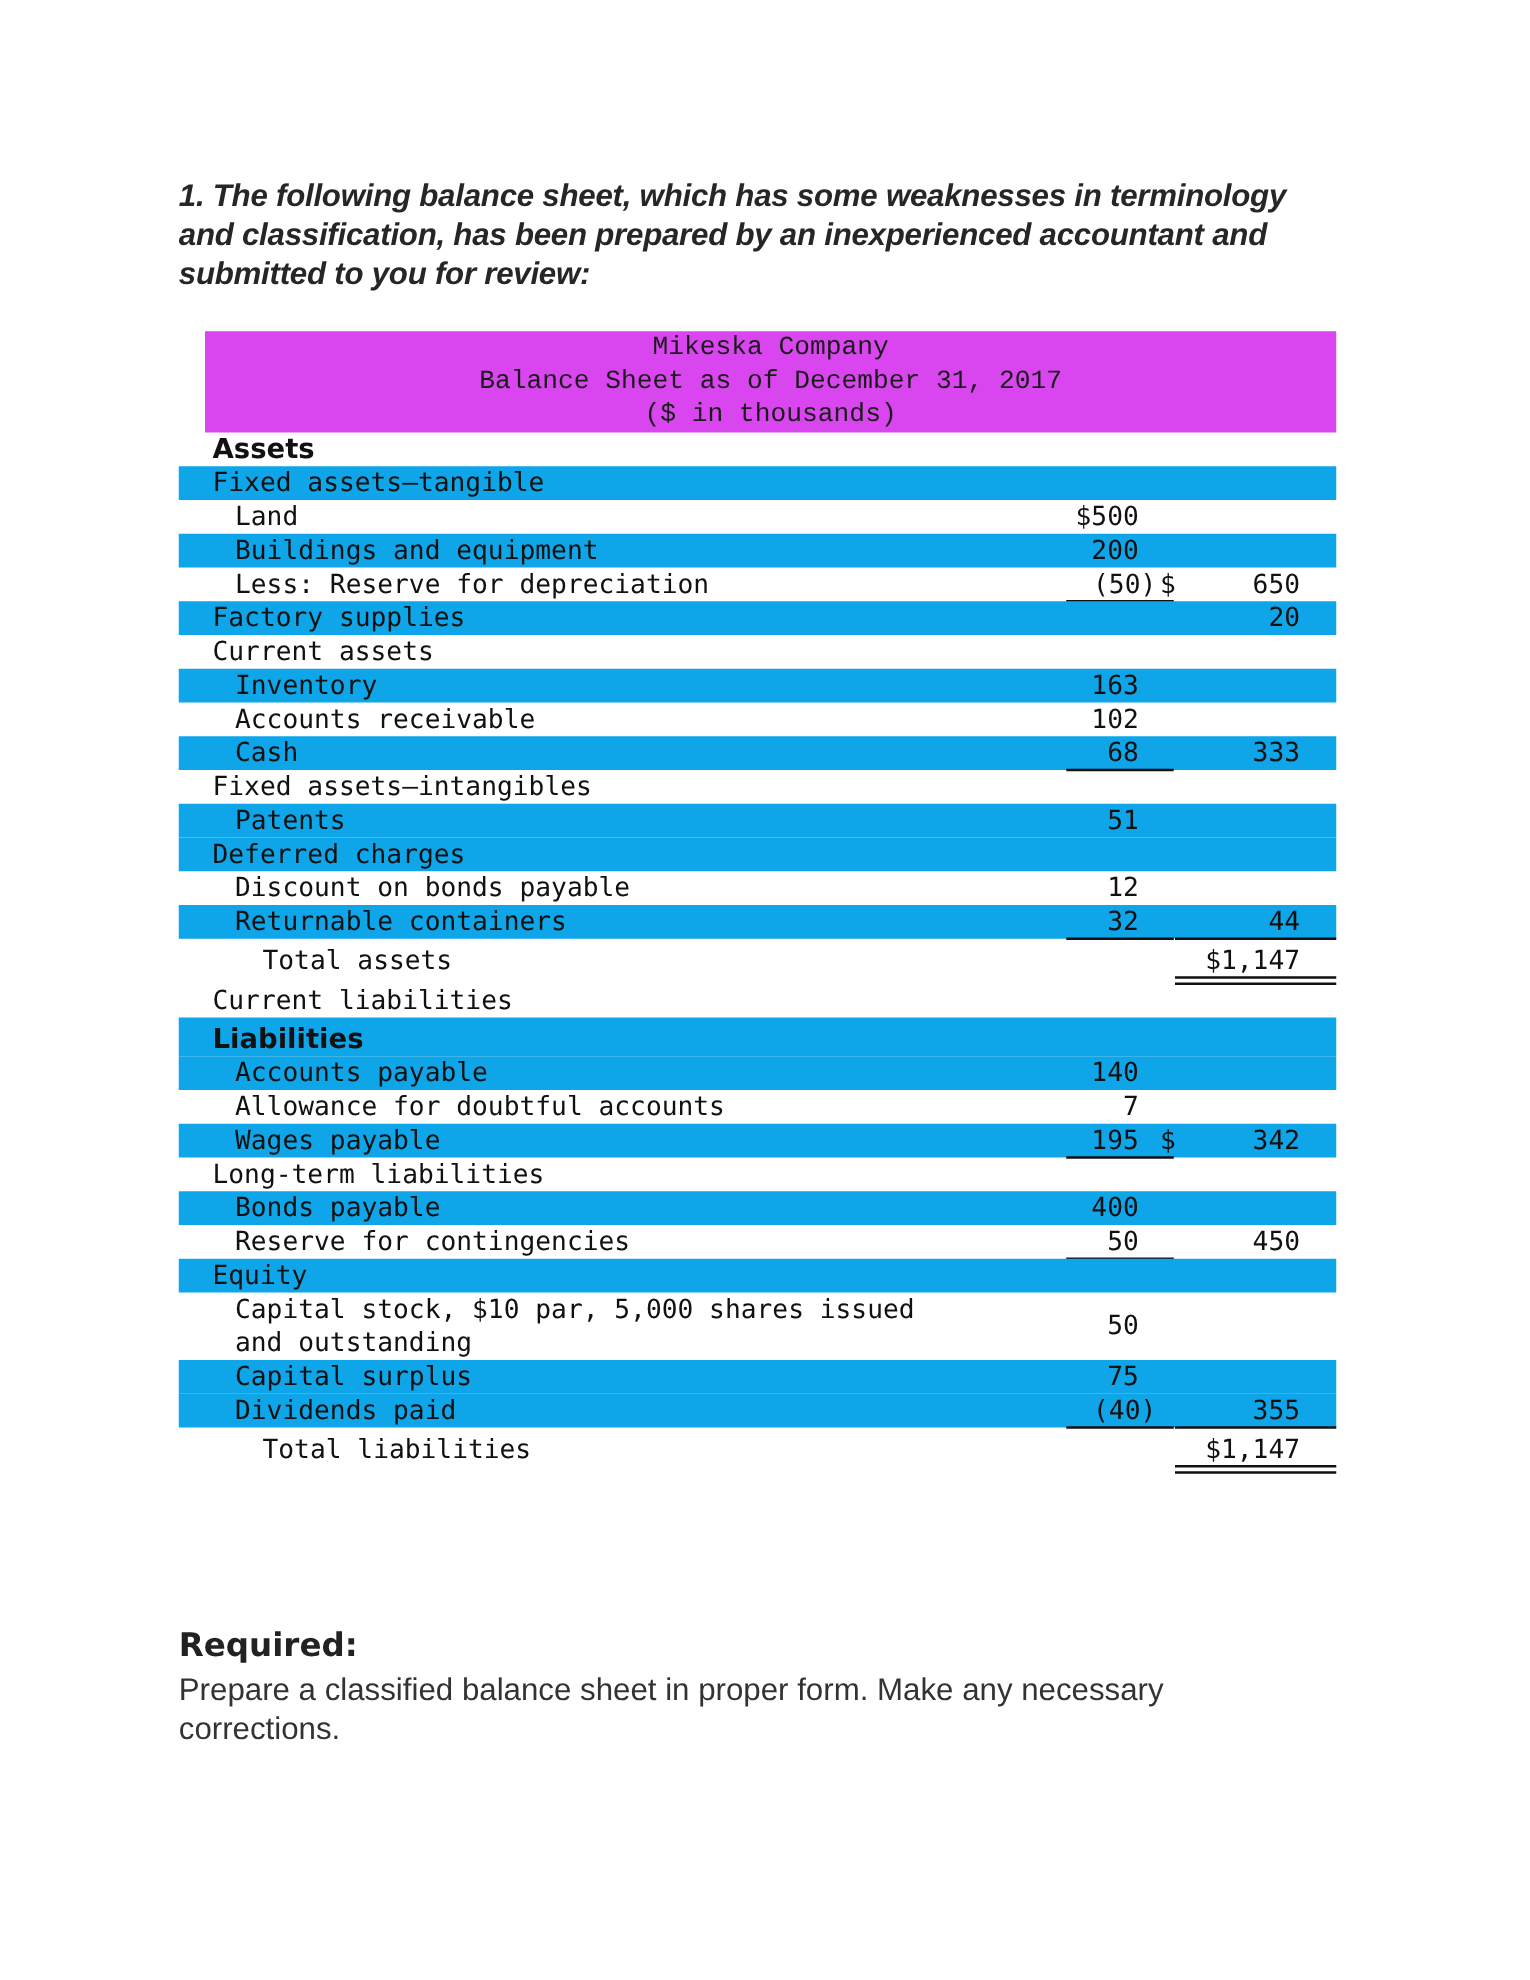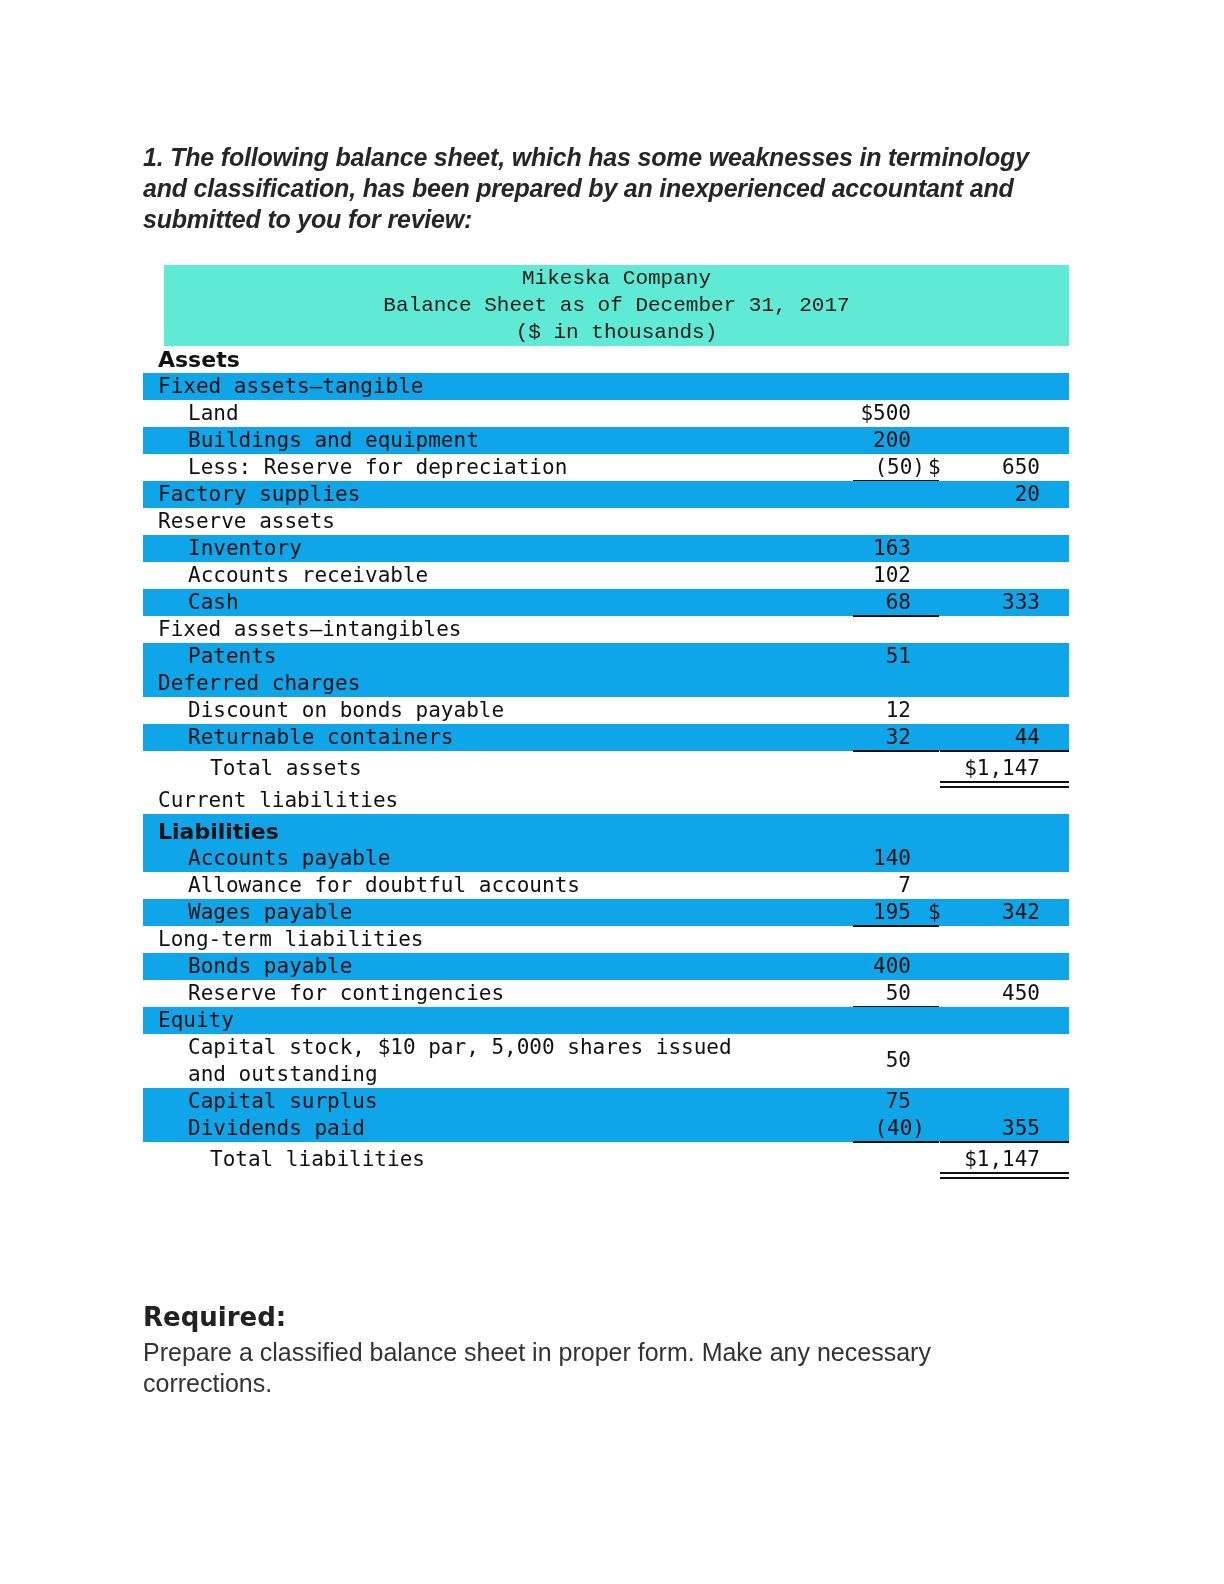--- a/index.html
+++ b/index.html
@@ -4,29 +4,29 @@
 <style>
   html, body { margin: 0; padding: 0; background: #ffffff; }
   body { width: 1224px; height: 1584px; position: relative; overflow: hidden; color: #222; }
   .intro {
     position: absolute; left: 143px; top: 142px; width: 930px;
     font-family: "Liberation Sans", sans-serif; font-style: italic; font-weight: bold;
     font-size: 25px; line-height: 31px; color: #262626; letter-spacing: -0.2px;
   }
   .sheet { position: absolute; left: 143px; top: 265px; width: 926px; }
   .hdr {
-    background: #5eead4; text-align: center;
+    background: #d946ef; text-align: center;
     font-family: "Liberation Mono", monospace; font-size: 21px; line-height: 27px;
     padding: 0 0 0 0; height: 81px; color: #1a1a1a; margin-left: 21px;
   }
   .hdr div { height: 27px; }
   .row { position: relative; height: 27px; font-family: "DejaVu Sans Mono", monospace; font-size: 21px; line-height: 27px; color: #111; }
   .row.band { background: #0ea5e9; }
   .row.tall { height: 54px; }
-  .lbl { position: absolute; left: 15px; top: 0; white-space: pre; }
+  .lbl { position: absolute; left: 27px; top: 0; white-space: pre; }
   .lbl.ind { left: 45px; }
   .lbl.tot { left: 67px; }
   .lbl.sec { font-family: "DejaVu Sans", sans-serif; font-weight: bold; font-size: 22px; }
   .c1 { position: absolute; right: 158px; top: 0; width: 86px; text-align: right; padding-right: 0; }
   .c1 .v { position: absolute; right: 0; }
   .c2 { position: absolute; right: 29px; top: 0; width: 100px; height: 27px; }
   .cur { position: absolute; left: -12px; }
   .c2 .v { position: absolute; right: 0; }
   .ul1 { position: absolute; left: 710px; width: 86px; border-bottom: 2px solid #111; bottom: -1px; }
   .ul2 { position: absolute; left: 797px; width: 129px; border-bottom: 2px solid #111; bottom: -1px; }
@@ -83,21 +83,21 @@
       </span>
       <span class="ul1"></span>
     </div>
   <div class="row band">
       <span class="lbl">Factory supplies</span>
       <span class="c2">
         <span class="v">20</span>
       </span>
     </div>
   <div class="row">
-      <span class="lbl">Reserve assets</span>
+      <span class="lbl">Current assets</span>
     </div>
   <div class="row band">
       <span class="lbl ind">Inventory</span>
       <span class="c1">
         <span class="v">163</span>
       </span>
     </div>
   <div class="row">
       <span class="lbl ind">Accounts receivable</span>
       <span class="c1">

